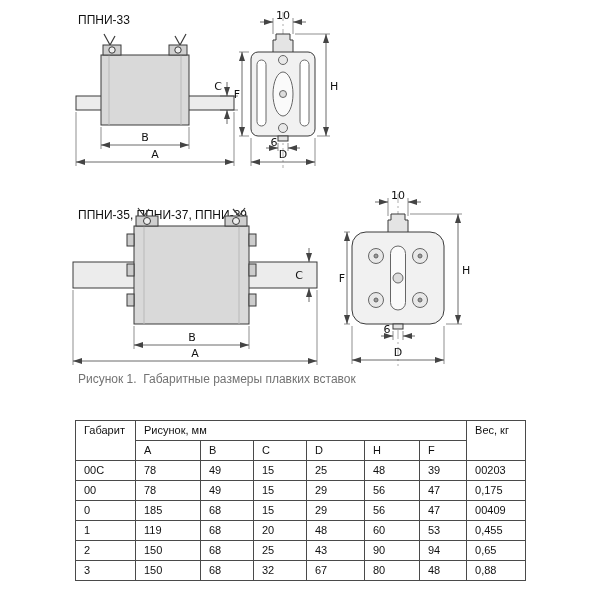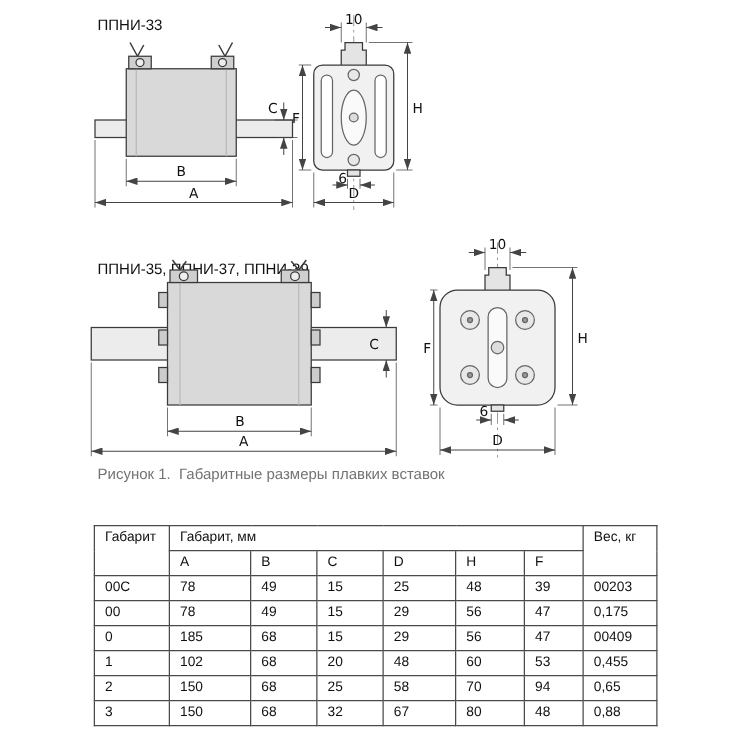--- a/index.html
+++ b/index.html
@@ -219,21 +219,21 @@
       <col style="width:53px">
       <col style="width:53px">
     <col style="width:58px">
       <col style="width:55px">
       <col style="width:47px">
       <col style="width:59px">
   </colgroup>
   <thead>
     <tr>
       <th rowspan="2">Габарит</th>
-      <th colspan="6">Габарит, мм</th>
+      <th colspan="6">Рисунок, мм</th>
       <th rowspan="2">Вес, кг</th>
     </tr>
     <tr>
       <th>A</th>
       <th>B</th>
       <th>C</th>
       <th>D</th>
       <th>H</th>
       <th>F</th>
     </tr>
@@ -264,35 +264,35 @@
       <td>185</td>
       <td>68</td>
       <td>15</td>
       <td>29</td>
       <td>56</td>
       <td>47</td>
       <td>00409</td>
     </tr>
     <tr>
       <td>1</td>
-      <td>102</td>
+      <td>119</td>
       <td>68</td>
       <td>20</td>
       <td>48</td>
       <td>60</td>
       <td>53</td>
       <td>0,455</td>
     </tr>
     <tr>
       <td>2</td>
       <td>150</td>
       <td>68</td>
       <td>25</td>
-      <td>58</td>
-      <td>70</td>
+      <td>43</td>
+      <td>90</td>
       <td>94</td>
       <td>0,65</td>
     </tr>
     <tr>
       <td>3</td>
       <td>150</td>
       <td>68</td>
       <td>32</td>
       <td>67</td>
       <td>80</td>

